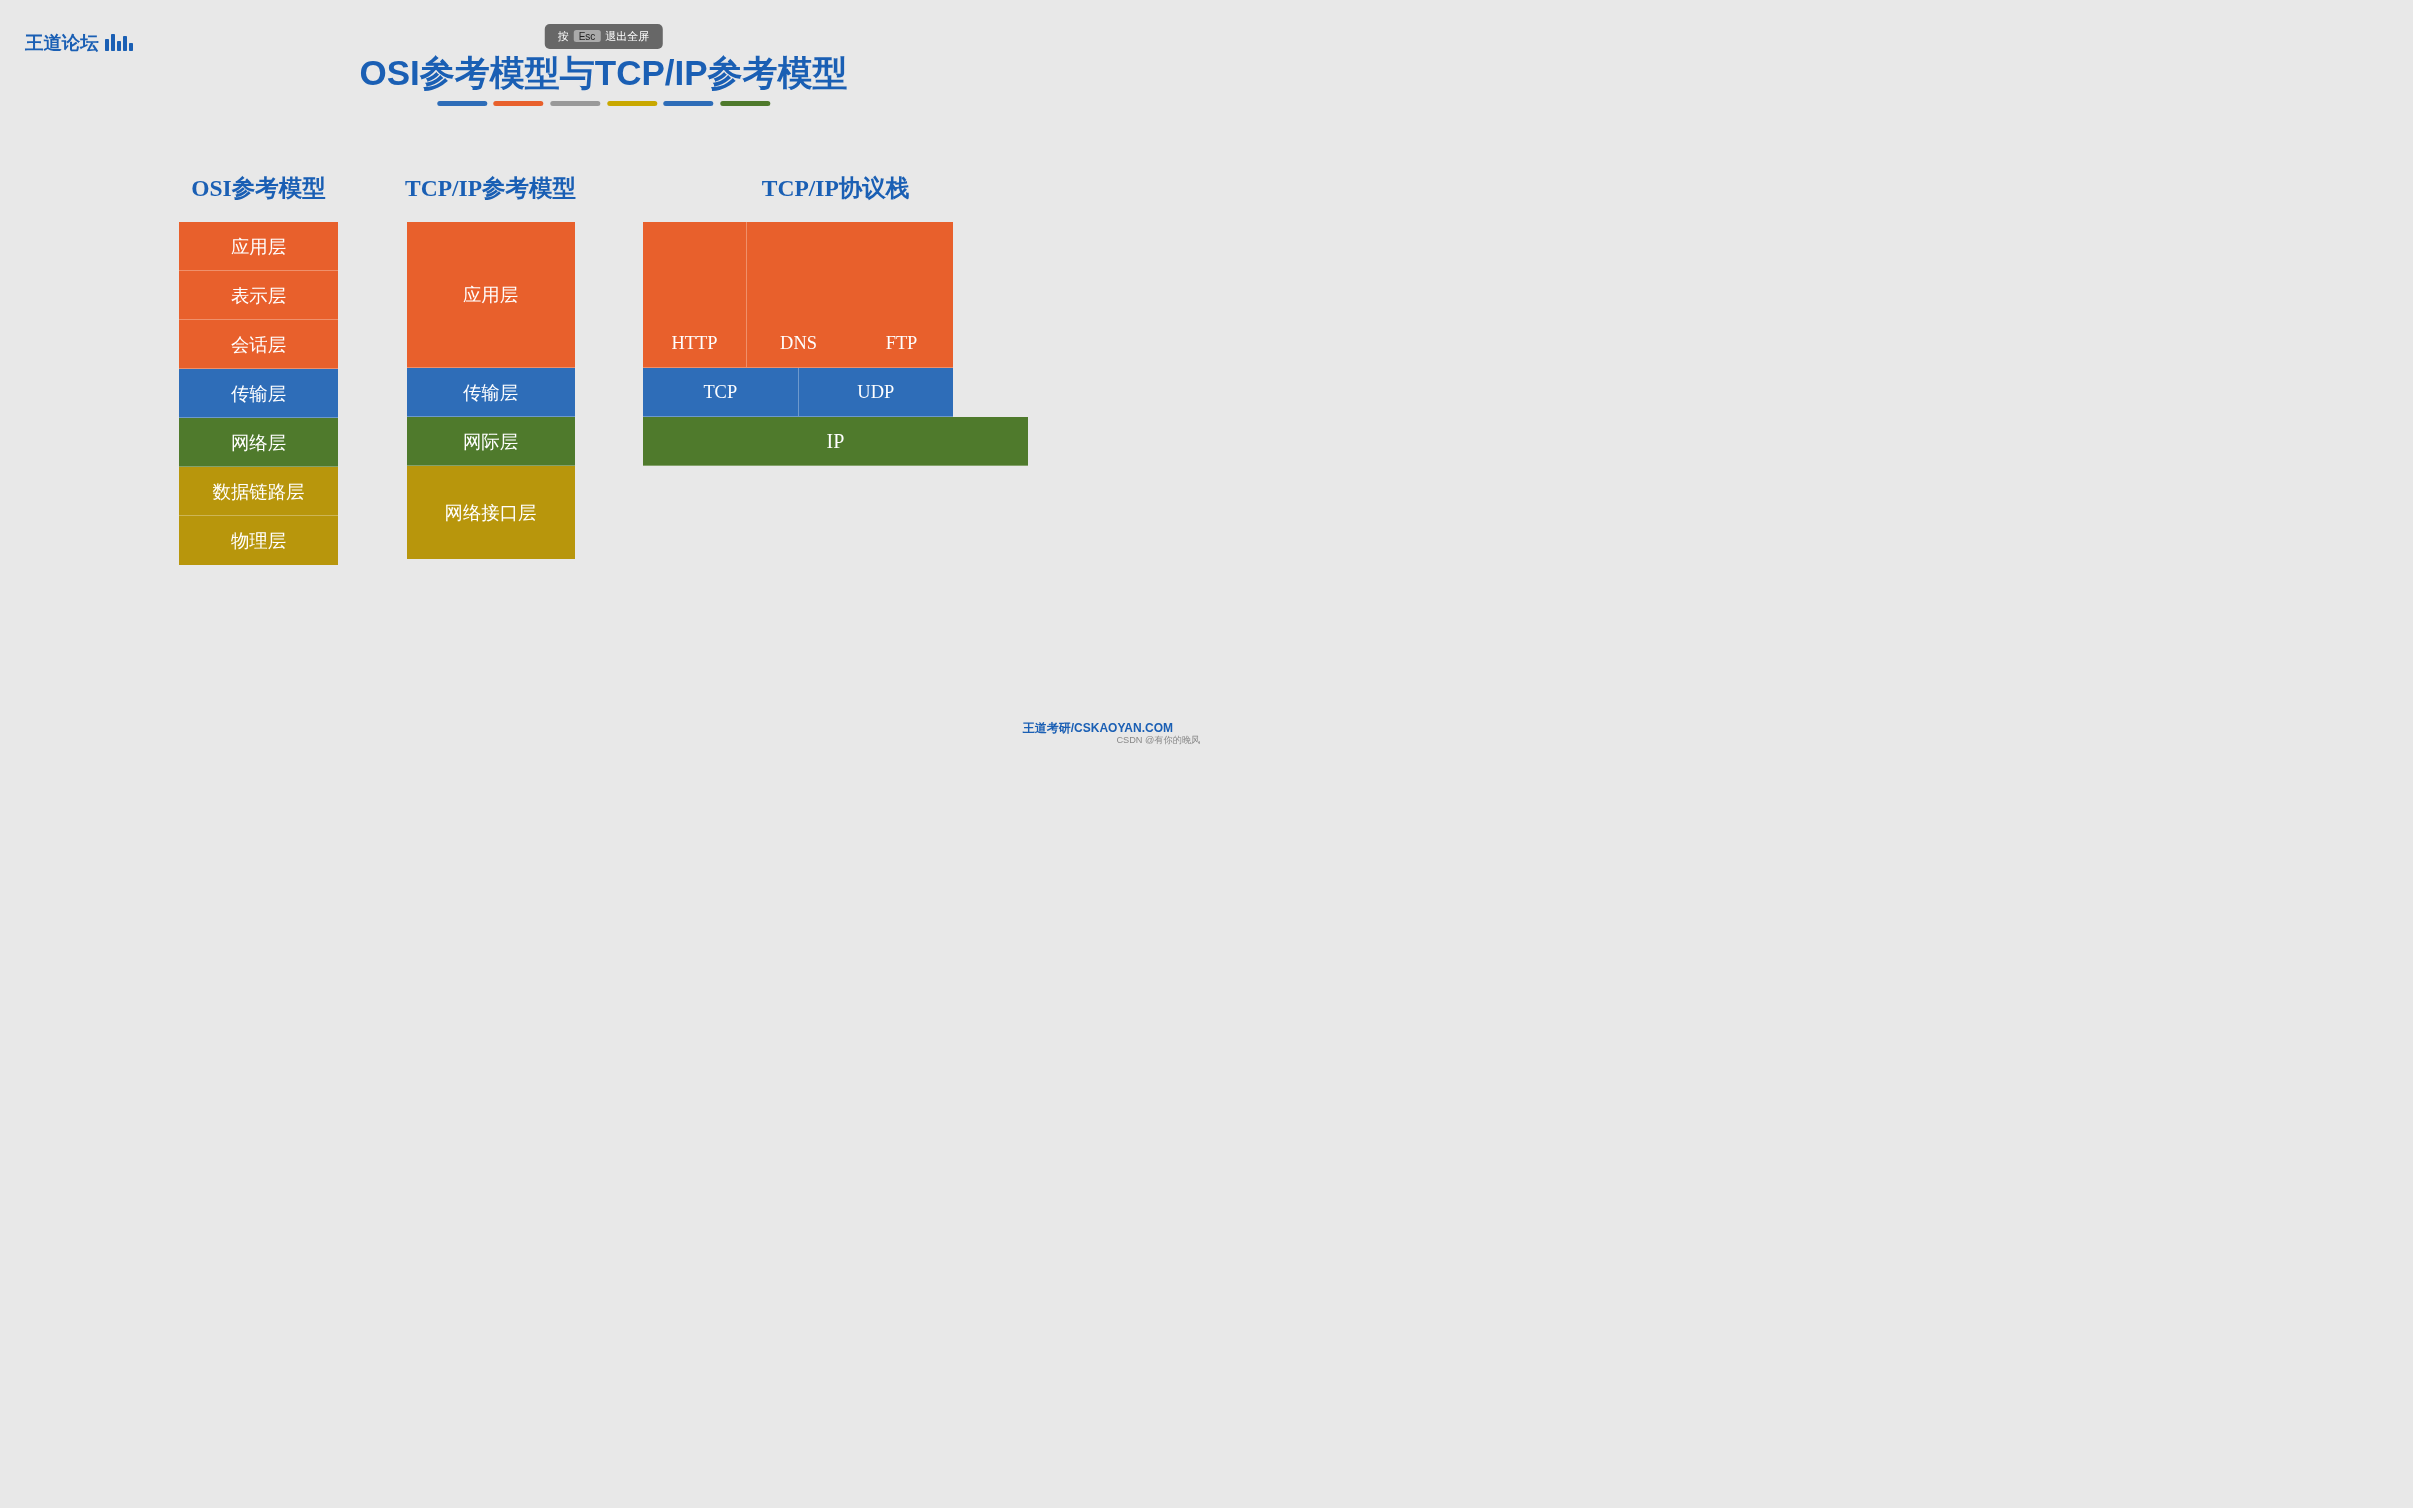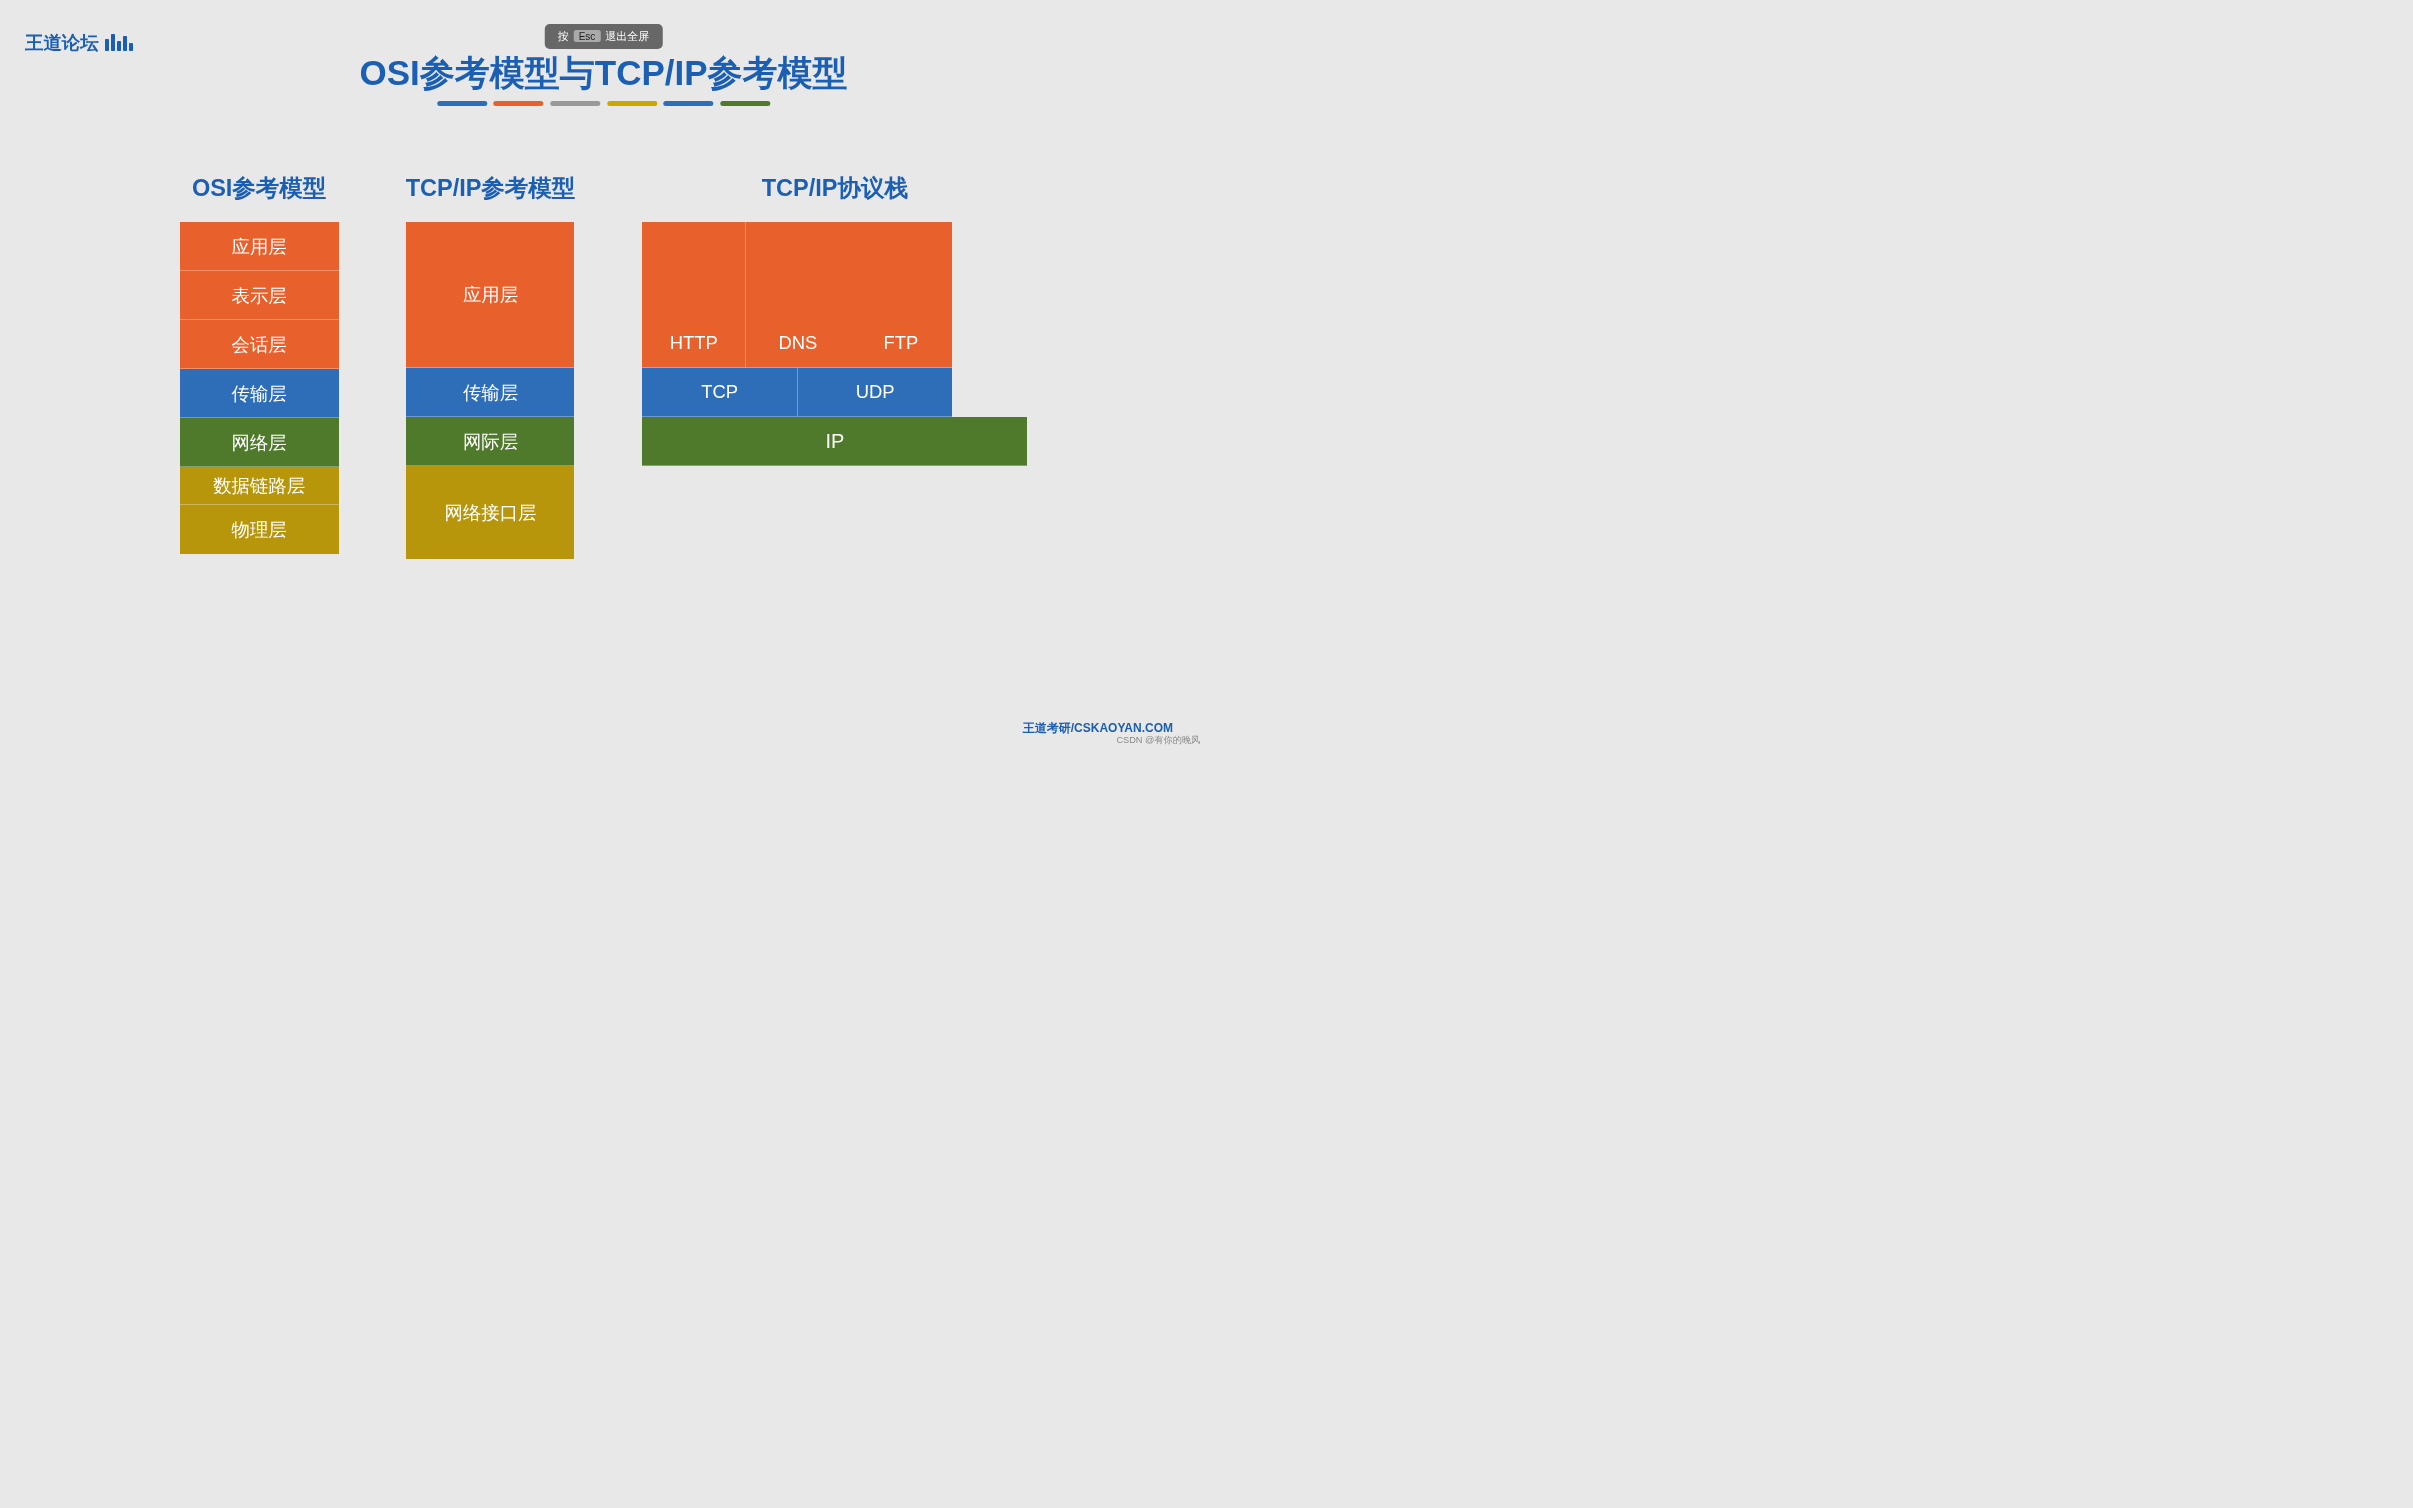--- a/index.html
+++ b/index.html
@@ -100,20 +100,21 @@
       align-items: flex-start;
       gap: 67px;
       padding-top: 42px;
     }
 
     
     .section {
       display: flex;
       flex-direction: column;
       align-items: center;
+      font-family: Liberation Serif, serif;
     }
 
     .section-title {
       font-size: 23.5px;
       font-weight: bold;
       color: #1a5fb4;
       margin-bottom: 18.4px;
     }
 
     
@@ -254,21 +255,21 @@
       </div>
       <div class="osi-layer bg-orange" style="height:49px">
         <span>会话层</span>
       </div>
       <div class="osi-layer bg-blue" style="height:49px">
         <span>传输层</span>
       </div>
       <div class="osi-layer bg-green" style="height:49px">
         <span>网络层</span>
       </div>
-      <div class="osi-layer bg-yellow" style="height:38px">
+      <div class="osi-layer bg-yellow" style="height:49px">
         <span>数据链路层</span>
       </div>
       <div class="osi-layer bg-yellow" style="height:49px;border-bottom:none">
         <span>物理层</span>
       </div>
     </div>
   </div>
 
   <div class="section">
     <div class="section-title">TCP/IP参考模型</div>

